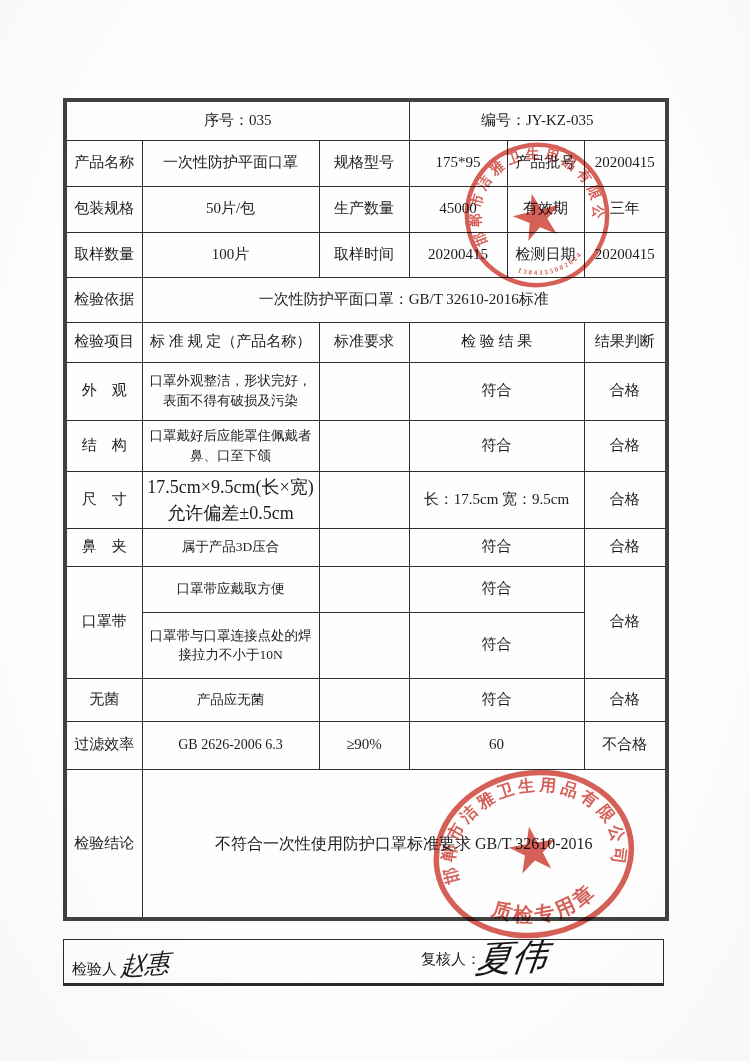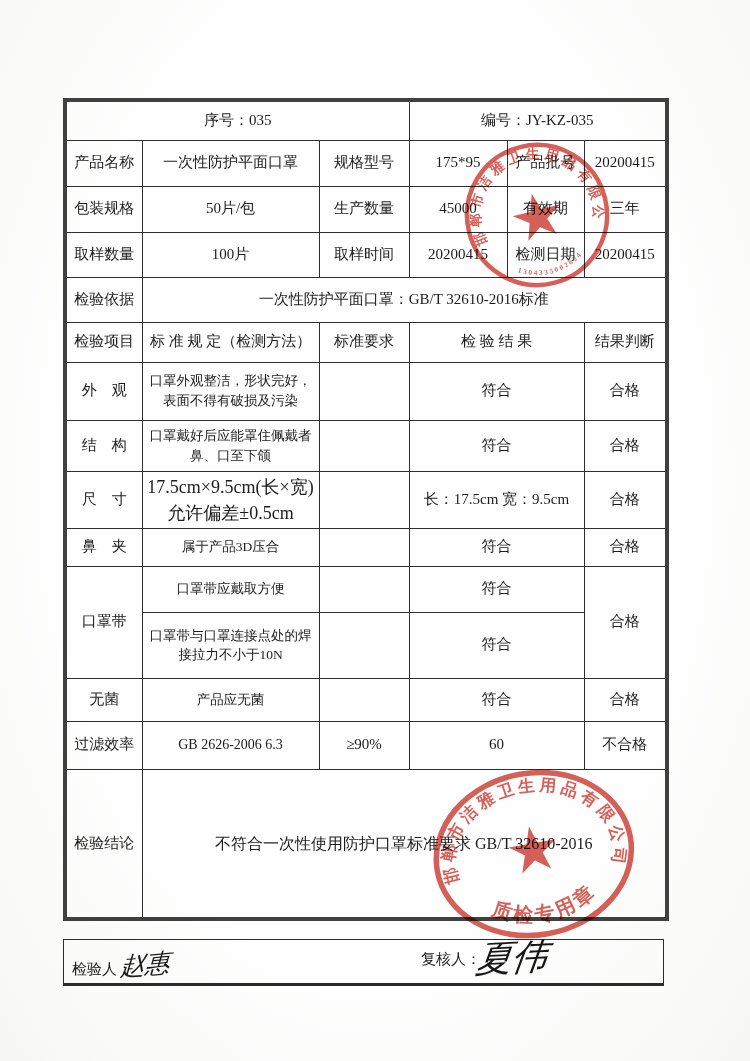--- a/index.html
+++ b/index.html
@@ -101,21 +101,21 @@
       <td>20200415</td>
     </tr>
 
     <tr class="r5">
       <td>检验依据</td>
       <td colspan="5">一次性防护平面口罩：GB/T 32610-2016标准</td>
     </tr>
 
     <tr class="r6">
       <td>检验项目</td>
-      <td>标 准 规 定（检测方法）</td>
+      <td>标 准 规 定（产品名称）</td>
       <td>标准要求</td>
       <td colspan="2">检 验 结 果</td>
       <td>结果判断</td>
     </tr>
 
     <tr class="r7">
       <td>外　观</td>
       <td class="spec">口罩外观整洁，形状完好，表面不得有破损及污染</td>
       <td></td>
       <td colspan="2">符合</td>

